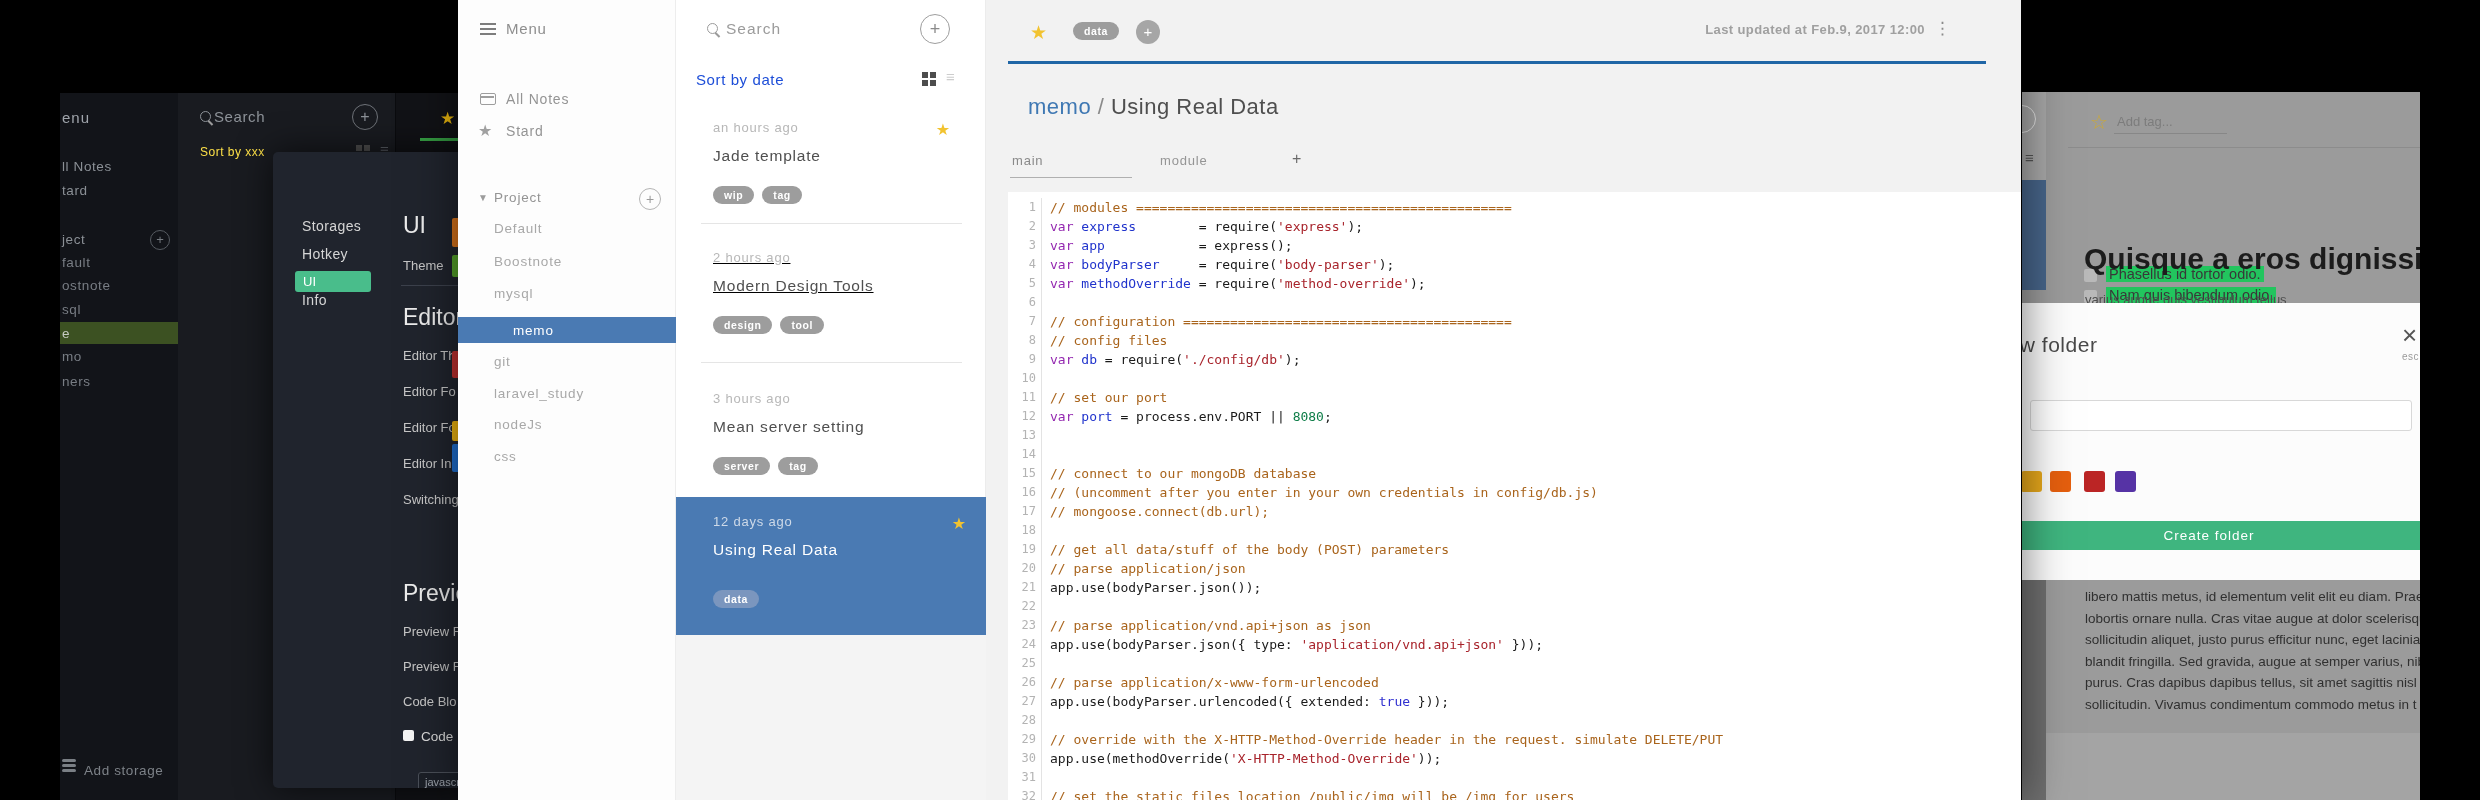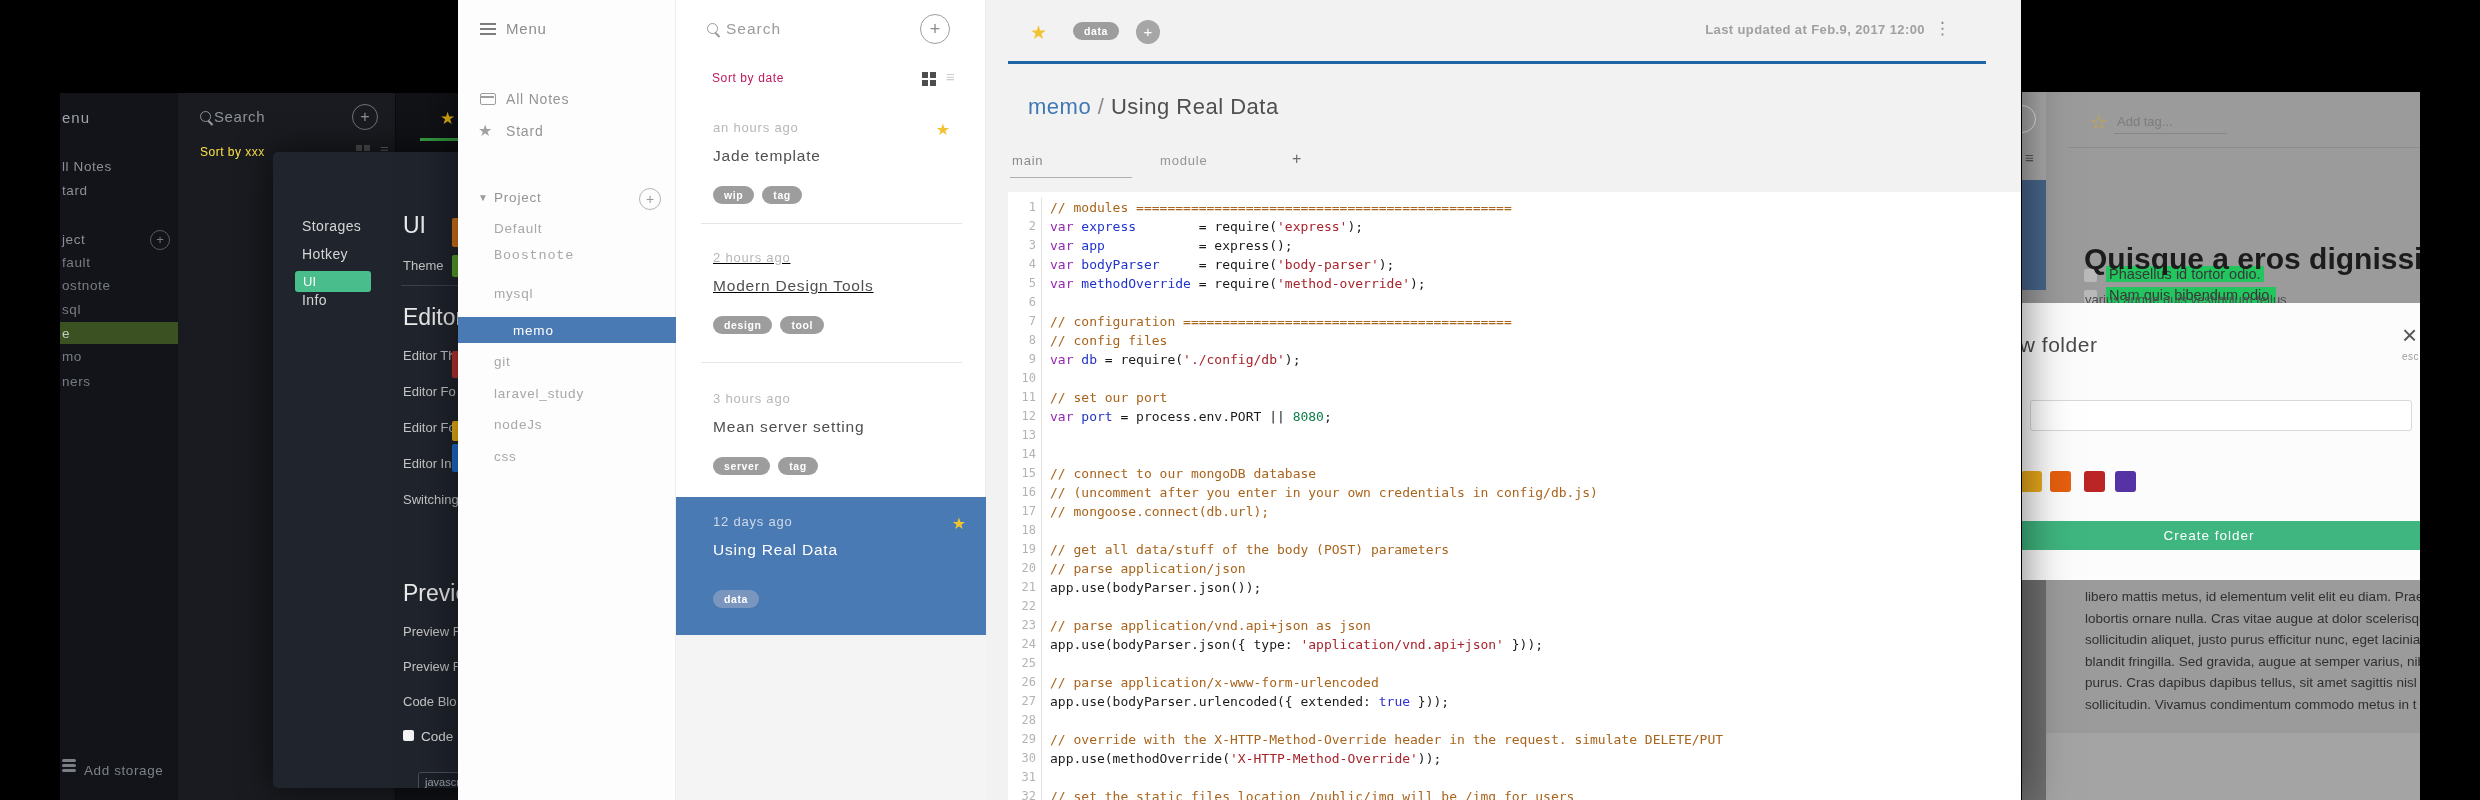--- a/index.html
+++ b/index.html
@@ -228,38 +228,38 @@
       <div class="abs mw-navlabel" style="left:48px;top:20px;font-size:15px;color:#8e8e8e;">Menu</div>
       <div class="abs archive-icon" style="left:22px;top:93px;"></div>
       <div class="abs mw-navlabel" style="left:48px;top:91px;">All Notes</div>
       <div class="abs graystar" style="left:20px;top:121px;font-size:16px;">★</div>
       <div class="abs mw-navlabel" style="left:48px;top:123px;">Stard</div>
       <div class="abs" style="left:20px;top:192px;color:#9c9c9c;font-size:10px;">▼</div>
       <div class="abs mw-navlabel" style="left:36px;top:190px;font-size:13.5px;">Project</div>
       <div class="abs circle-plus" style="left:181px;top:188px;width:22px;height:22px;font-size:14px;line-height:20px;">+</div>
       <div id="mw-folders">
           <div class="mw-folder" style="top: 221px;">Default</div>
-          <div class="mw-folder" style="top: 248px; font-family: Liberation Mono, monospace;">Boostnote</div>
+          <div class="mw-folder" style="top: 254px;">Boostnote</div>
           <div class="mw-folder" style="top: 286px;">mysql</div>
           <div class="mw-folder-bar" style="top: 317px;">
             <div style="position: absolute; left: 55px; top: 6px; color: rgb(255, 255, 255); font-size: 13.5px; letter-spacing: 0.8px;">memo</div>
           </div>
           <div class="mw-folder" style="top: 354px;">git</div>
           <div class="mw-folder" style="top: 386px;">laravel_study</div>
           <div class="mw-folder" style="top: 417px;">nodeJs</div>
           <div class="mw-folder" style="top: 449px;">css</div>
         </div>
     </nav>
 
     <div id="mw-list">
       <div class="abs" style="left:0;top:635px;width:310px;height:165px;background:#f4f4f4;"></div>
       <div class="abs search-icon" style="left:31px;top:23px;"></div>
       <div class="abs" style="left:50px;top:20px;color:#9b9b9b;font-size:15.5px;letter-spacing:1px;">Search</div>
       <div class="abs circle-plus" style="left:244px;top:14px;width:30px;height:30px;font-size:18px;line-height:28px;border-color:#9e9e9e;color:#8a8a8a;">+</div>
-      <div class="abs" style="left:36px;top:71px;color:#be185d;font-size:12px;letter-spacing:.6px;">Sort by date</div>
+      <div class="abs" style="left:20px;top:71px;color:#1d4ed8;font-size:15px;letter-spacing:.6px;">Sort by date</div>
       <div class="abs grid-icon" style="left:246px;top:72px;">
           <i></i>
           <i></i>
           <i></i>
           <i></i>
         </div>
       <div class="abs list-icon" style="left:270px;top:71px;">≡</div>
       <div id="mw-notes">
           <div style="position: absolute; left: 37px; top: 120px; width: 250px;">
             <div class="mw-time">an hours ago</div>

